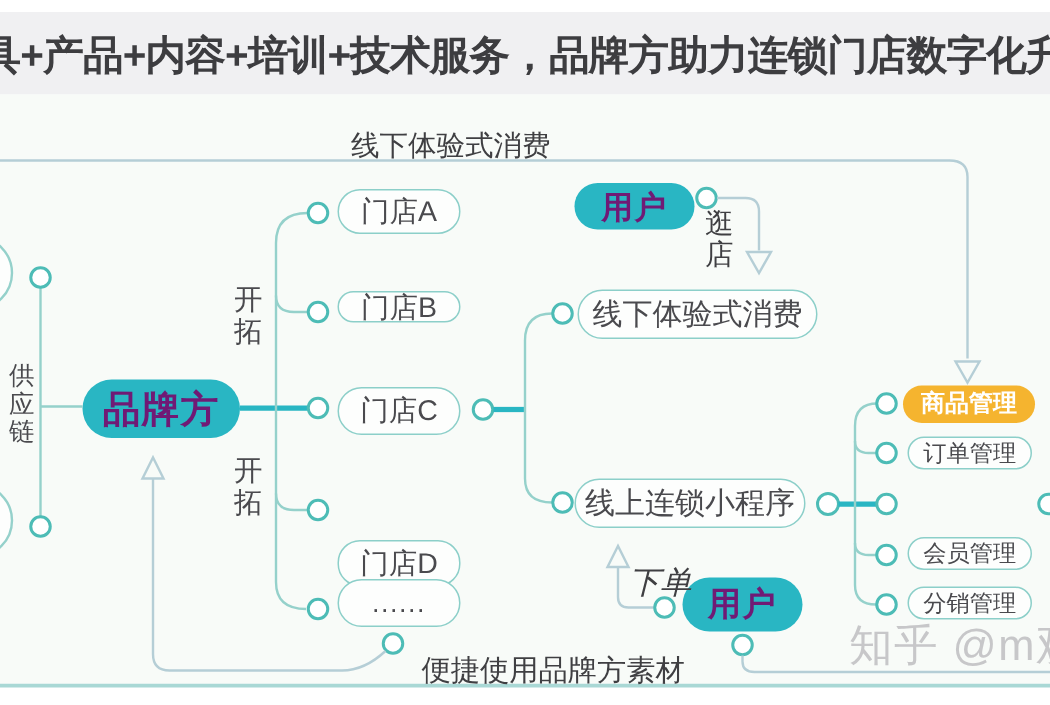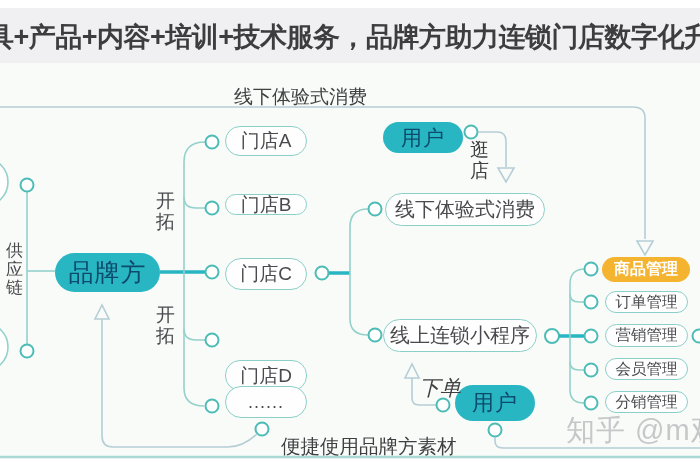--- a/index.html
+++ b/index.html
@@ -14,21 +14,21 @@
   .thin{stroke:var(--line_teal,#95d1cb);stroke-width:1.6;fill:none;}
   .thick{stroke:var(--teal,#29b6c3);stroke-width:3.5;fill:none;}
   .aline{stroke:var(--line_gray,#b5ced6);stroke-width:1.6;fill:none;}
   .dot{fill:#ffffff;stroke:#4dbcb6;stroke-width:2;}
   .bigdot{fill:#fdfefd;stroke:var(--line_teal,#95d1cb);stroke-width:1.6;}
   .tri{fill:#f8fbf8;stroke:var(--line_gray,#b5ced6);stroke-width:1.6;}
   .bline{stroke:#a9d8d5;stroke-width:2.5;}
   .pill{position:absolute;display:flex;align-items:center;justify-content:center;
         background:#fdfefd;border:1.5px solid #8ccfc9;color:#4a4a4e;box-sizing:border-box;
         white-space:nowrap;}
-  .teal-pill{background:var(--teal,#29b6c3);border:none;color:#0c4a6e;font-weight:normal;}
+  .teal-pill{background:var(--teal,#29b6c3);border:none;color:#701a75;font-weight:bold;}
   .orange-pill{background:var(--orange,#f5b42f);border:none;color:#fff;font-weight:bold;}
   .lbl{position:absolute;color:#3f3f42;white-space:nowrap;}
   .vlabel{width:23px;line-height:1.1;word-break:break-all;text-align:center;white-space:normal;}
   .watermark{position:absolute;left:566px;top:411px;font-size:29px;color:#c7c7c9;
              white-space:nowrap;letter-spacing:1px;}
 </style>
 </head>
 <body>
 
 <div class="stage">
@@ -120,21 +120,20 @@
   <div class="pill" style="left:225px;top:325px;width:82px;height:31px;border-radius:15px;font-size:19px;margin-top:35px;">门店D</div>
   <div class="pill" style="left:225px;top:386px;width:82px;height:32px;border-radius:16px;font-size:18px;letter-spacing:1px;">......</div>
 
   <div class="pill teal-pill" style="left:383px;top:122px;width:80px;height:31px;border-radius:16px;font-size:21px;letter-spacing:1px;">用户</div>
   <div class="pill" style="left:385px;top:193px;width:160px;height:33px;border-radius:17px;font-size:20px;">线下体验式消费</div>
   <div class="pill" style="left:383px;top:319px;width:154px;height:33px;border-radius:17px;font-size:20px;">线上连锁小程序</div>
   <div class="pill teal-pill" style="left:455px;top:385px;width:80px;height:36px;border-radius:18px;font-size:22px;letter-spacing:1px;">用户</div>
 
   <div class="pill orange-pill" style="left:602px;top:257px;width:88px;height:25px;border-radius:13px;font-size:16px;">商品管理</div>
   <div class="pill" style="left:605px;top:291px;width:83px;height:22px;border-radius:11px;font-size:15.5px;">订单管理</div>
-  <div class="pill" style="left:605px;top:324px;width:83px;height:23px;border-radius:12px;font-size:15.5px;">营销管理</div>
   <div class="pill" style="left:605px;top:358px;width:83px;height:22px;border-radius:11px;font-size:15.5px;">会员管理</div>
   <div class="pill" style="left:605px;top:391px;width:83px;height:22px;border-radius:11px;font-size:15.5px;">分销管理</div>
 
   <div class="lbl" style="left:234px;top:84px;font-size:19px;">线下体验式消费</div>
   <div class="lbl vlabel" style="left:3px;top:242px;font-size:17px;color:#4a4a4e;">供应链</div>
   <div class="lbl vlabel" style="left:154px;top:191px;font-size:19px;color:#4a4a4e;">开拓</div>
   <div class="lbl vlabel" style="left:154px;top:305px;font-size:19px;color:#4a4a4e;">开拓</div>
   <div class="lbl vlabel" style="left:468px;top:140px;font-size:19px;">逛店</div>
   <div class="lbl" style="left:419px;top:374px;font-size:21px;font-style:italic;">下单</div>
   <div class="lbl" style="left:281px;top:433px;font-size:19.5px;">便捷使用品牌方素材</div>

